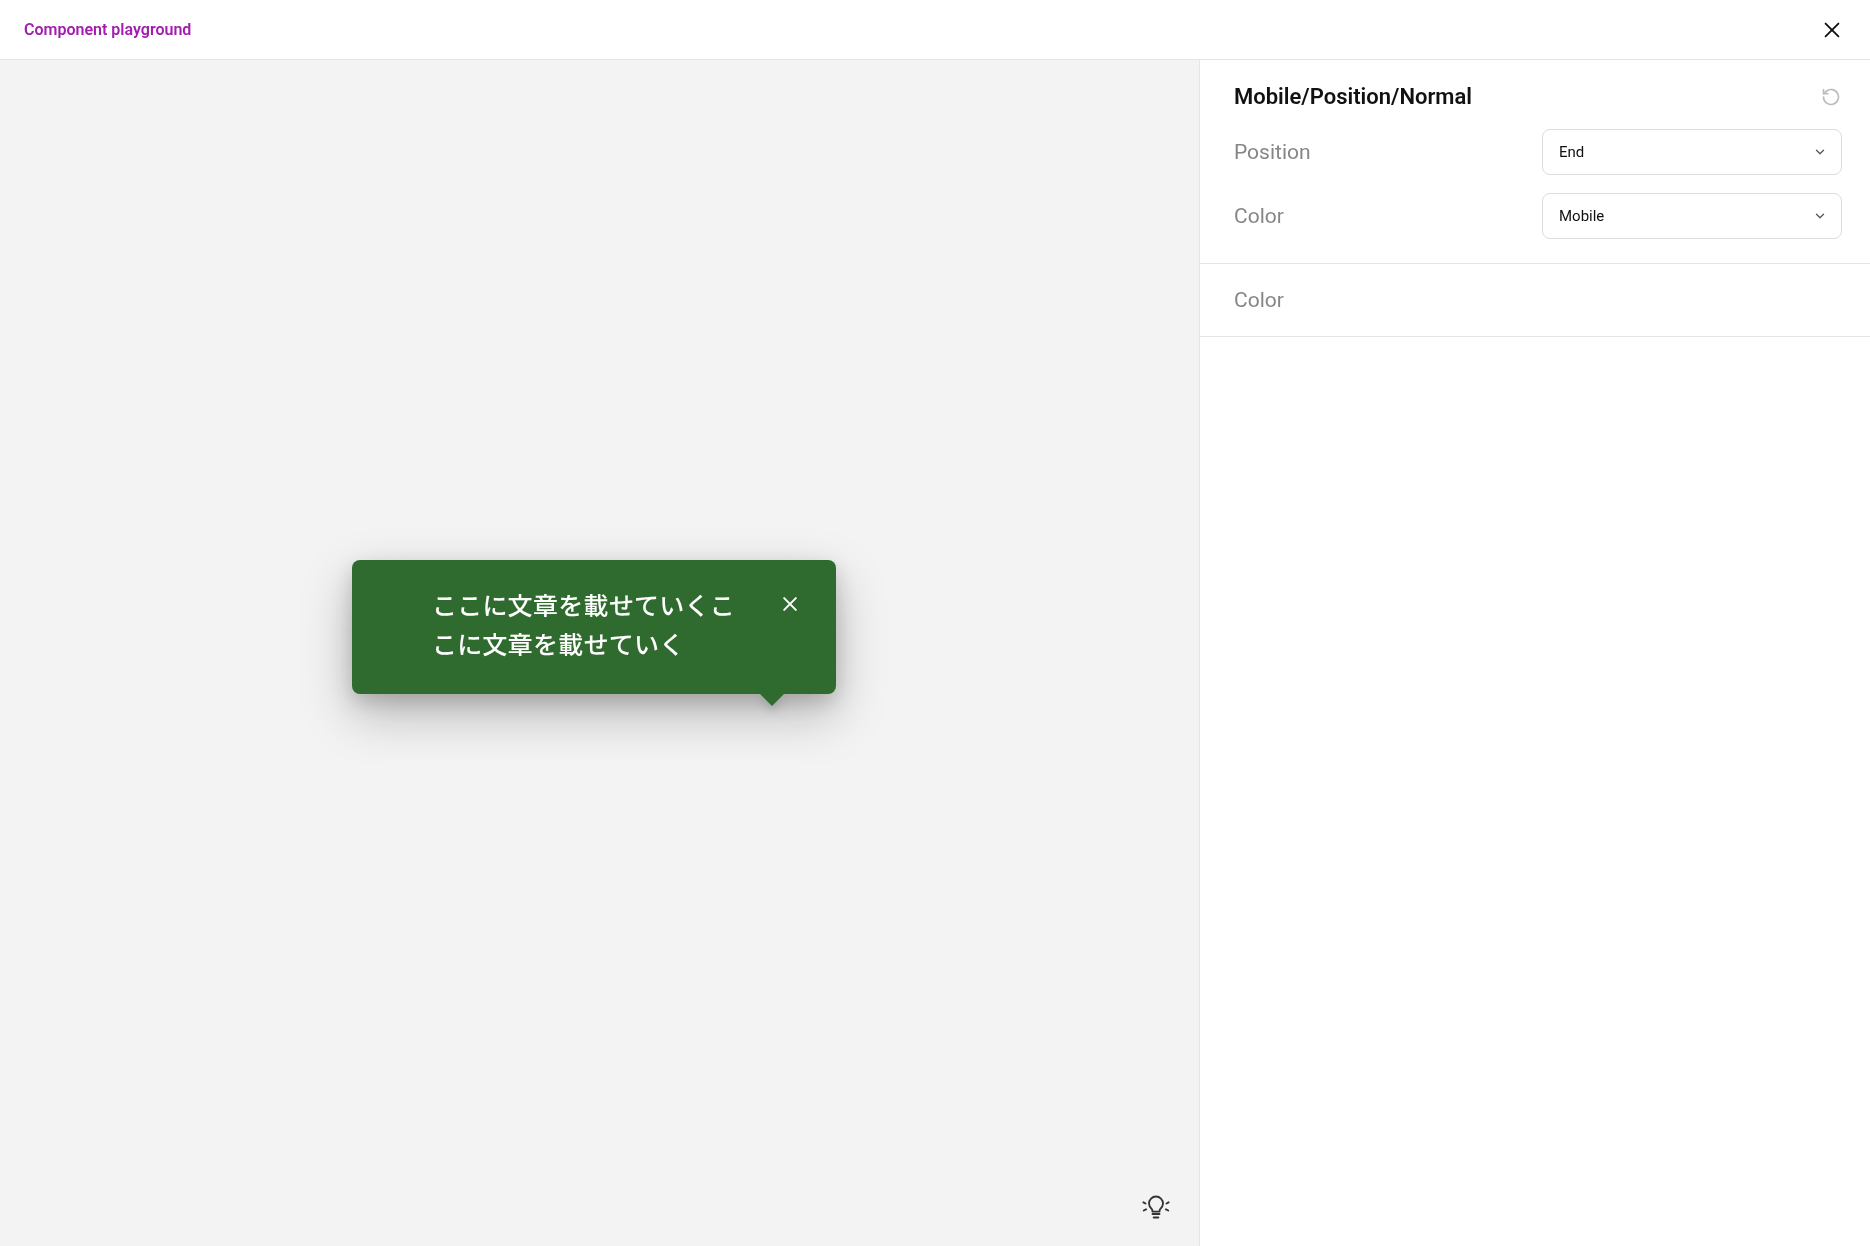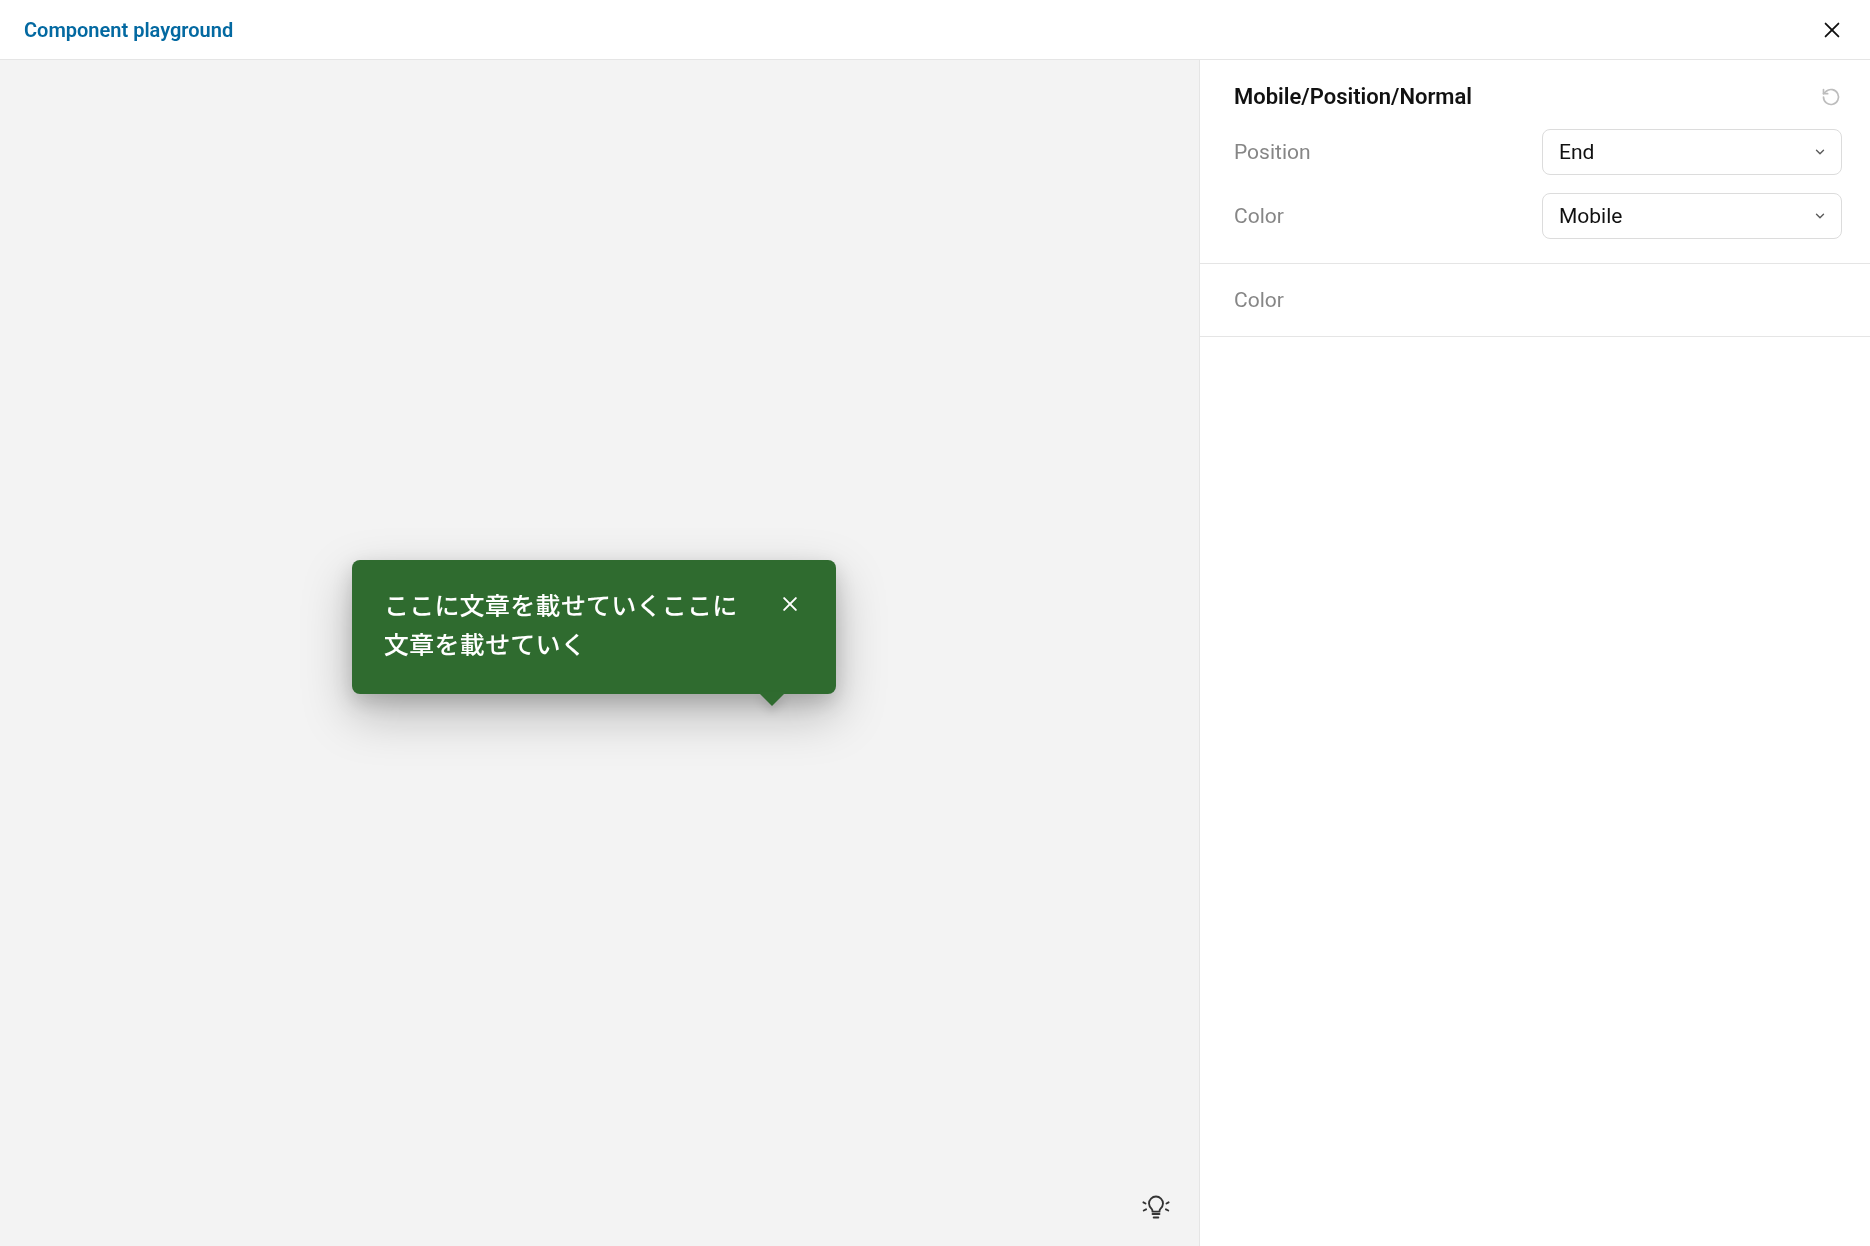--- a/index.html
+++ b/index.html
@@ -18,22 +18,22 @@
   .header {
     height: 60px;
     border-bottom: 1px solid #e5e5e5;
     display: flex;
     align-items: center;
     justify-content: space-between;
     padding: 0 24px;
   }
   .header-title {
     font-weight: 600;
-    font-size: 20px;
-    color: #0369a1;
+    font-size: 16px;
+    color: #a21caf;
   }
   .header-close {
     width: 28px;
     height: 28px;
     display: flex;
     align-items: center;
     justify-content: center;
     cursor: pointer;
     color: #111;
   }
@@ -74,20 +74,21 @@
     gap: 28px;
     box-shadow: 0 20px 50px rgba(0,0,0,0.25), 0 8px 20px rgba(0,0,0,0.15);
     position: relative;
   }
   .tooltip-text {
     font-size: 25px;
     line-height: 1.55;
     font-weight: 500;
     flex: 1 1 auto;
     letter-spacing: 0.01em;
+    margin-left: 48px;
   }
   .tooltip-close {
     flex: 0 0 auto;
     width: 28px;
     height: 28px;
     display: flex;
     align-items: center;
     justify-content: center;
     cursor: pointer;
     color: #fff;
@@ -163,21 +164,21 @@
     width: 300px;
     height: 46px;
     border: 1px solid #dcdcdc;
     border-radius: 8px;
     background: #fff;
     display: flex;
     align-items: center;
     justify-content: space-between;
     padding: 0 14px 0 16px;
     cursor: pointer;
-    font-size: 21px;
+    font-size: 15px;
     color: #111;
   }
   .select .chev {
     color: #5a5a5a;
     display: flex;
     align-items: center;
   }
   .select .chev svg { width: 14px; height: 14px; }
 </style>
 </head>

